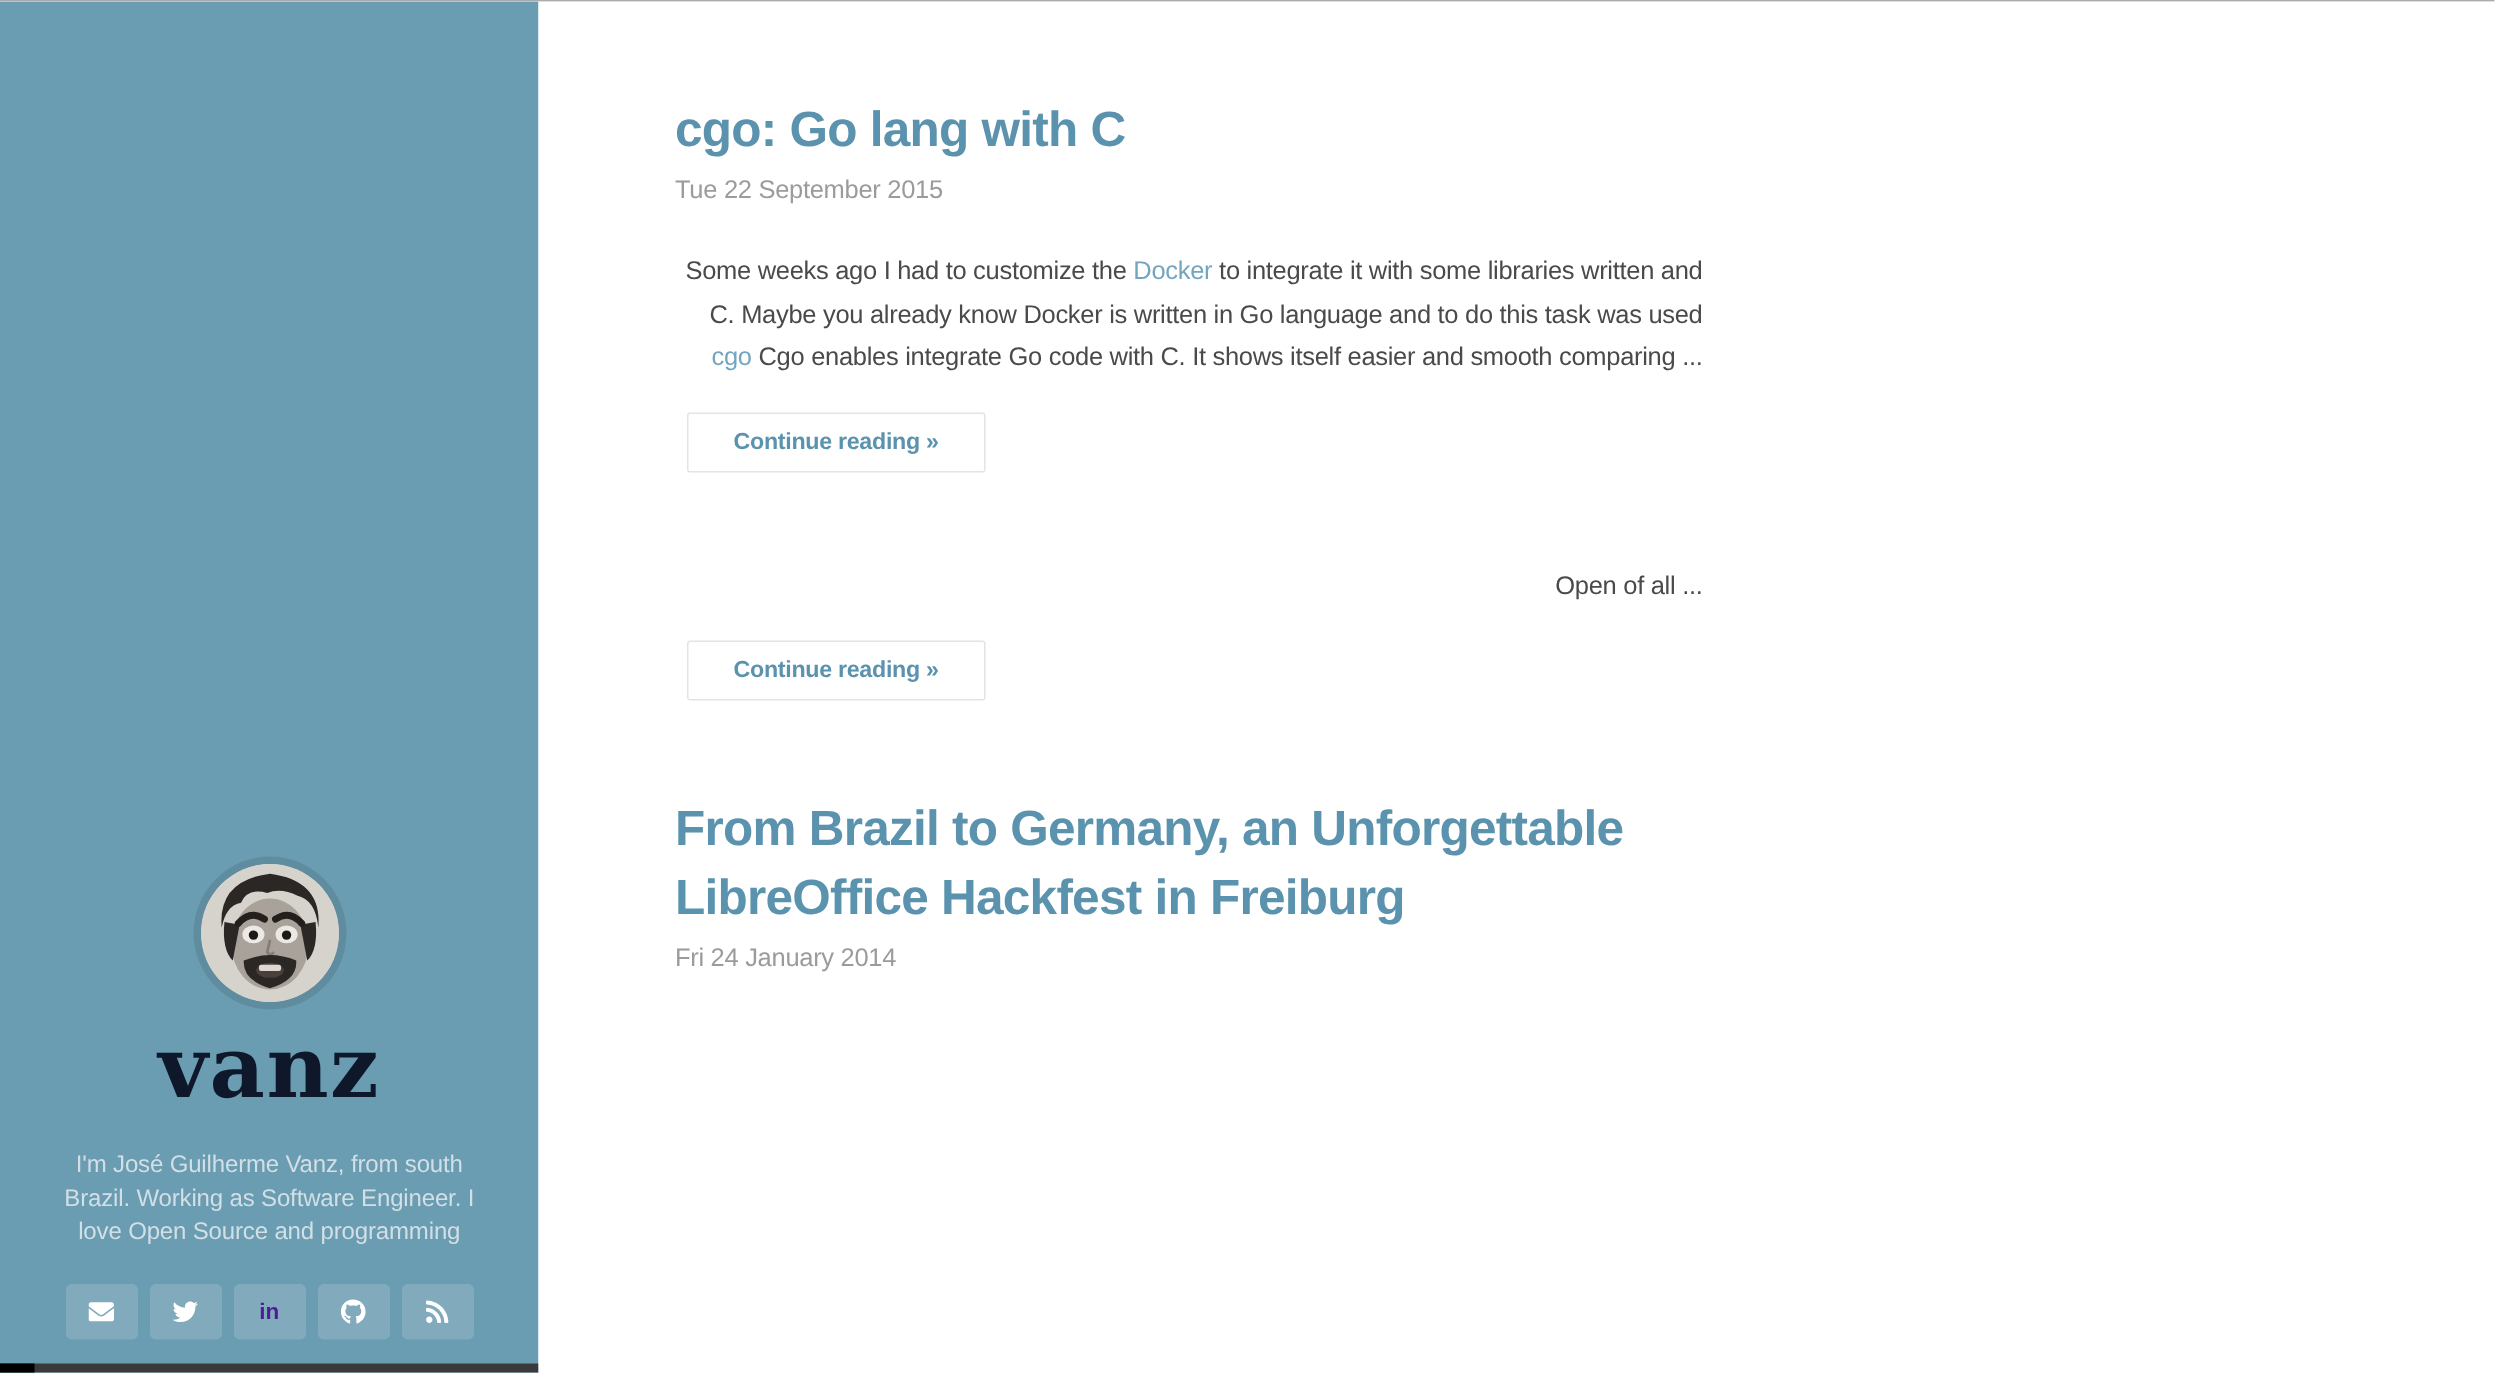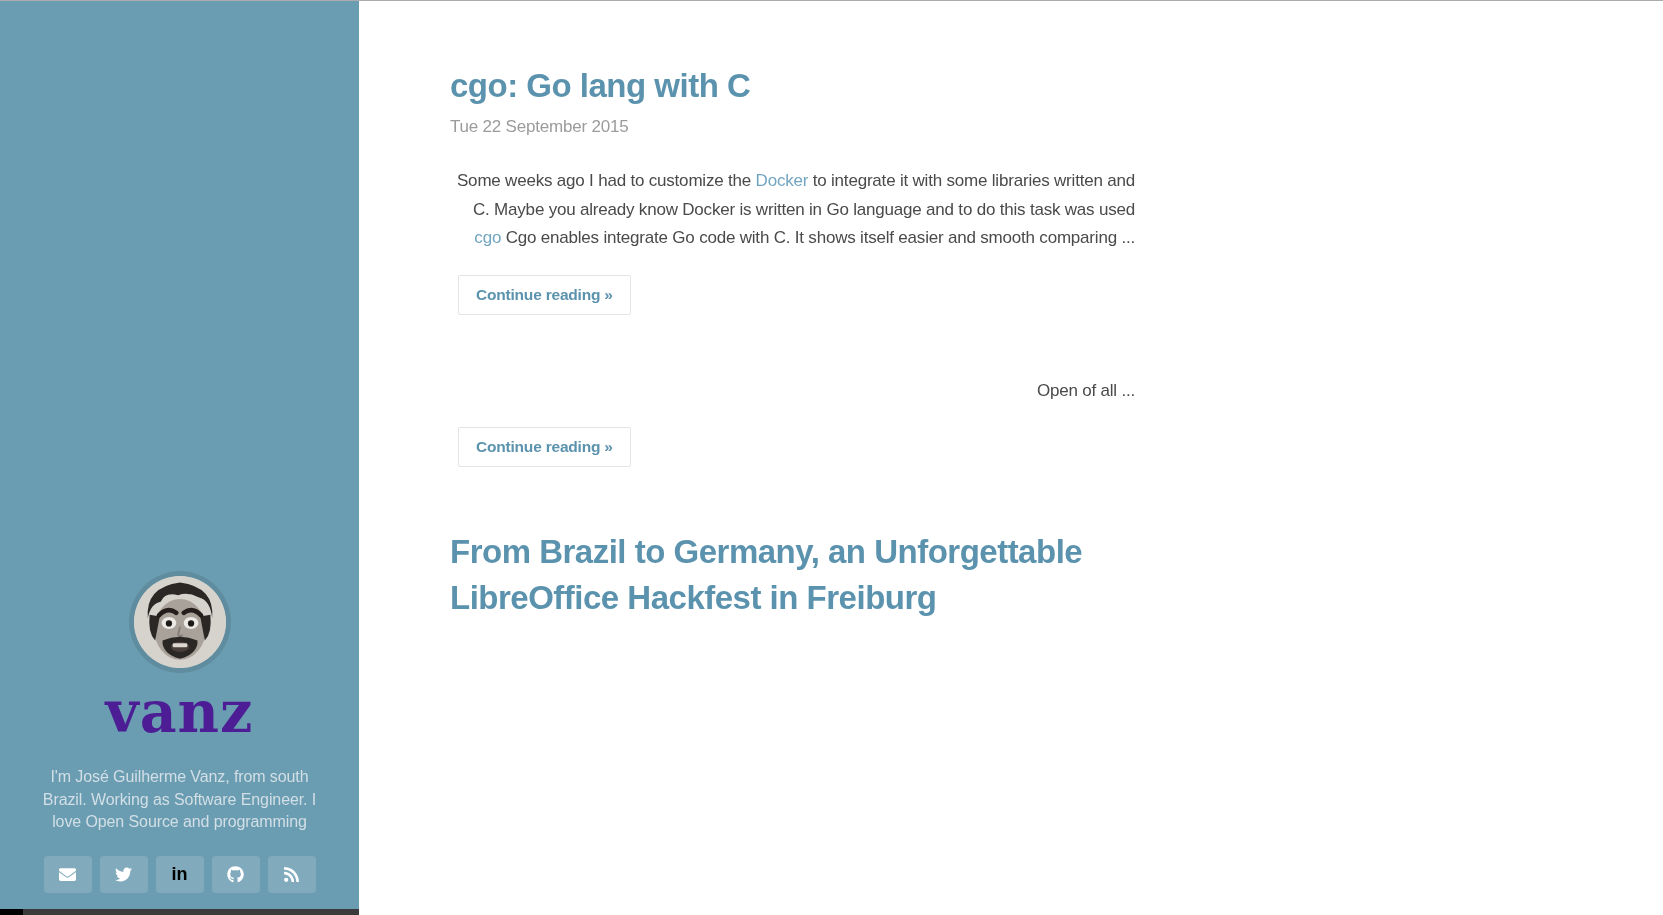--- a/index.html
+++ b/index.html
@@ -18,50 +18,50 @@
   body{border-top:1px solid #ababab;position:relative;}
 
   
   .sidebar{position:absolute;left:0;top:0;width:359px;height:915px;
     background:var(--sidebar-bg);}
   .side-inner{position:absolute;top:575px;left:0;width:100%;text-align:center;}
   .avatar{width:92px;height:92px;border-radius:50%;margin:0 auto;overflow:hidden;
     box-shadow:0 0 0 5px rgba(0,0,0,0.10);background:#d6d3cd;}
   .avatar svg{display:block;width:100%;height:100%;}
   .site-title{margin-top:14px;font-family:"DejaVu Serif",serif;font-weight:700;
-    font-size:57px;line-height:60px;color:#4c1d95;letter-spacing:1px;cursor:pointer;}
+    font-size:57px;line-height:60px;color:#0f172a;letter-spacing:1px;cursor:pointer;}
   .bio{margin:24px auto 0;width:300px;font-size:16px;line-height:22.5px;
     color:var(--bio-text);letter-spacing:-0.1px;}
   .social-nav{margin-top:22px;display:flex;justify-content:center;gap:8px;}
   .social-btn{display:inline-flex;align-items:center;justify-content:center;
     width:48px;height:37px;border-radius:4px;background:var(--social-button-bg);
     cursor:pointer;text-decoration:none;}
   .social-btn svg{width:17px;height:17px;fill:#ffffff;}
-  .social-btn .txt-icon{color:#000000;font-weight:700;font-size:18px;line-height:1;
+  .social-btn .txt-icon{color:#4c1d95;font-weight:700;font-size:15px;line-height:1;
     font-family:"Liberation Sans",sans-serif;}
   .bottom-strip{position:absolute;bottom:0;left:0;width:359px;height:7px;
     background:#3A3A3A;}
   .bottom-strip .black-seg{position:absolute;left:0;top:0;width:23px;height:7px;
     background:#000;}
 
   
   .main{position:absolute;left:359px;top:0;width:1304px;height:915px;
     overflow:hidden;background:#fff;}
   .content-col{padding:62px 0 0 91px;width:780px;}
   .post{margin-bottom:62px;width:685px;}
   .post-title{color:var(--accent-blue);font-weight:700;font-size:33px;
     line-height:46px;letter-spacing:-0.5px;cursor:pointer;}
   .post-date{margin-top:8px;color:var(--date-gray);font-size:17px;
     letter-spacing:-0.2px;}
   .post-body{margin-top:30px;text-align:right;}
   .post-body p{font-size:17px;line-height:28.5px;color:var(--body-text);
     letter-spacing:-0.2px;margin-bottom:24px;}
   .post-body p:last-child{margin-bottom:0;}
   .inline-link{color:var(--link-blue);cursor:pointer;}
-  .more-btn{display:inline-block;margin:22px 0 0 8px;padding:10px 17px;
+  .more-btn{display:inline-block;margin:22px 0 0 8px;padding:10px 30px;
     background:#fff;border:1px solid var(--button-border);border-radius:2px;
     color:var(--accent-blue);font-weight:700;font-size:15.5px;cursor:pointer;
     font-family:"Liberation Sans",sans-serif;letter-spacing:-0.2px;}
 </style>
 </head>
 <body>
 
 <aside class="sidebar">
   <div class="side-inner">
     <div class="avatar">
@@ -127,16 +127,17 @@
   <a class="more-btn">Continue reading »</a></article>
 
   <article class="post">
     <div class="post-body">
           <p><span>Open of all ...</span></p>
         </div>
   <a class="more-btn">Continue reading »</a></article>
 
   <article class="post">
     <h2 class="post-title">From Brazil to Germany, an Unforgettable LibreOffice Hackfest in Freiburg</h2>
+    <div class="post-date">Fri 24 January 2014</div>
 
   </article>
 </div>
 </main>
 
 </body></html>

